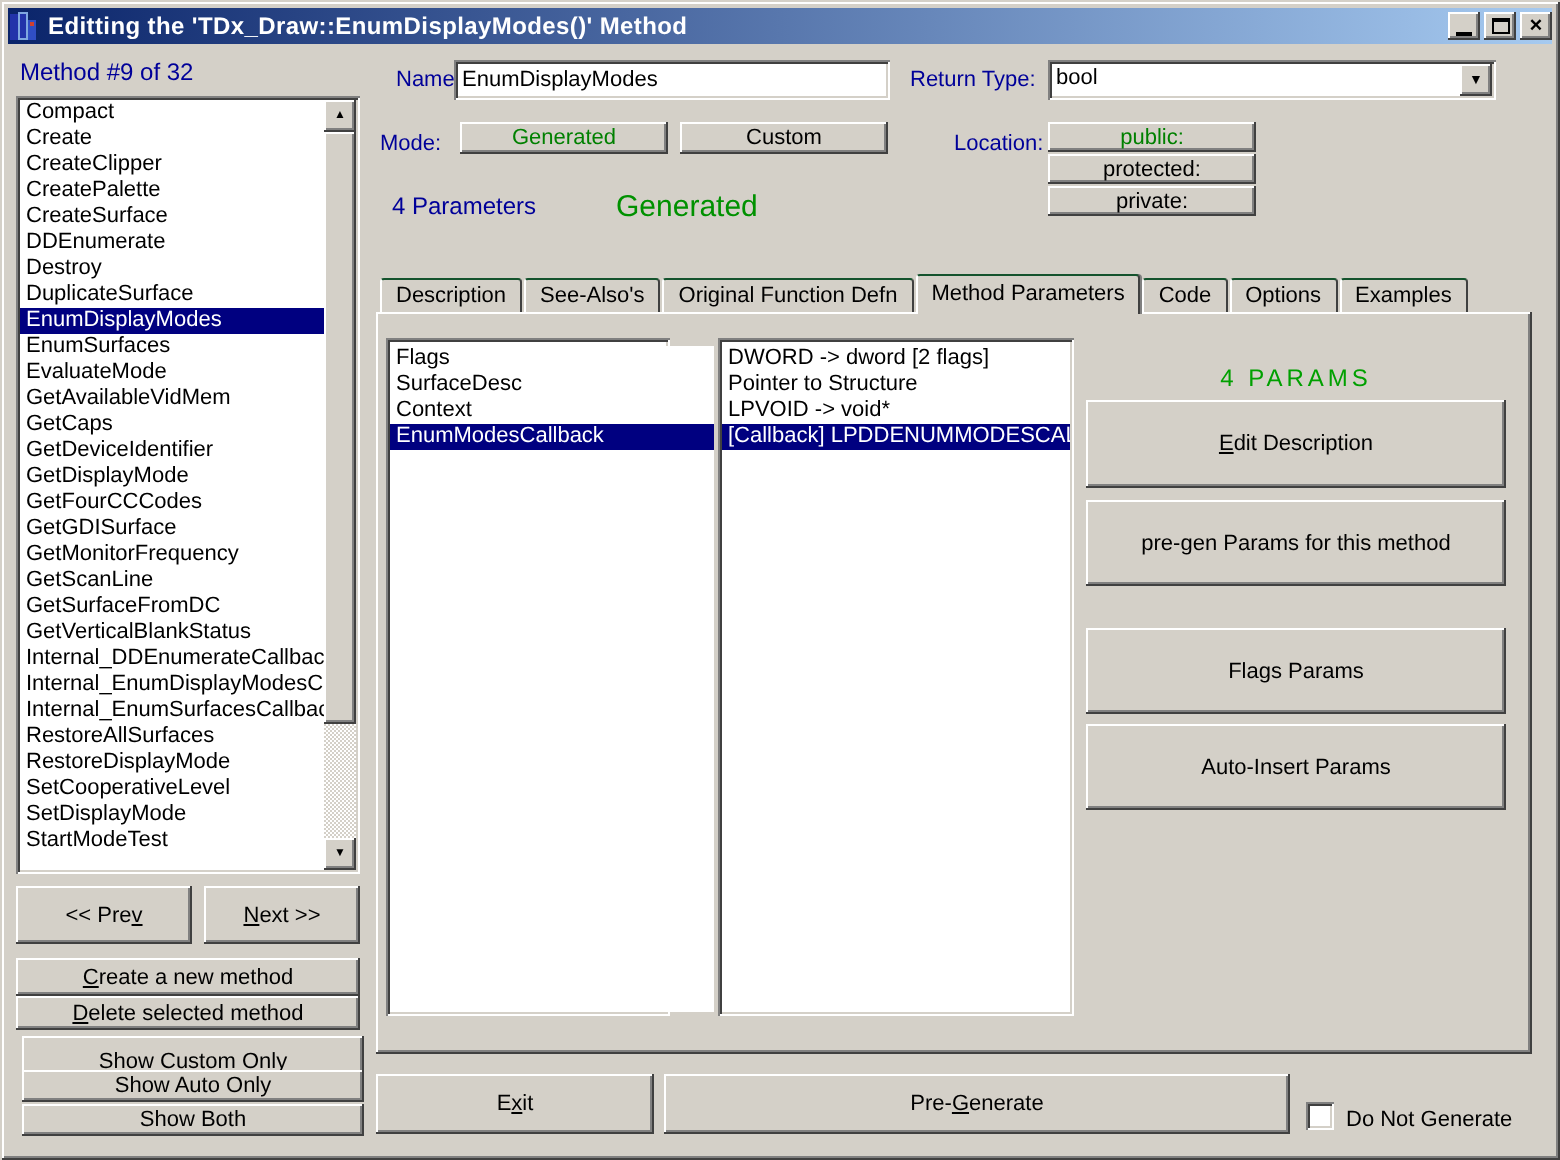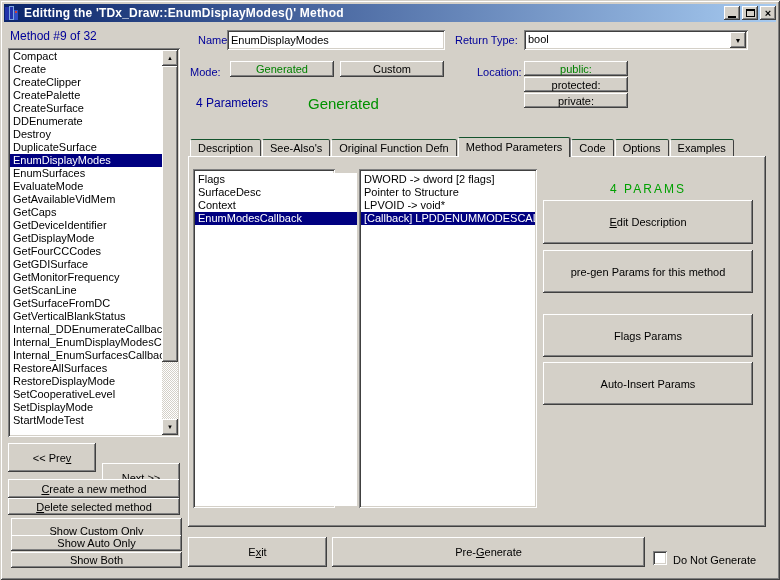--- a/index.html
+++ b/index.html
@@ -171,21 +171,21 @@
       <div class="sb-thumb" style="top:16px;height:296px;"></div>
       <div class="sb-btn" style="bottom:0;">
           <span>▼</span>
         </div>
     </div>
   </div>
 
   <div class="btn" style="left:8px;top:443px;width:88px;height:29px;">
     <span><span>&lt;&lt; Pre</span><u>v</u><span></span></span>
   </div>
-  <div class="btn" style="left:102px;top:443px;width:78px;height:29px;margin-top:20px;">
+  <div class="btn" style="left:102px;top:443px;width:78px;height:29px;">
     <span><span></span><u>N</u><span>ext &gt;&gt;</span></span>
   </div>
   <div class="btn" style="left:8px;top:479px;width:172px;height:19px;">
     <span><span></span><u>C</u><span>reate a new method</span></span>
   </div>
   <div class="btn" style="left:8px;top:498px;width:172px;height:17px;">
     <span><span></span><u>D</u><span>elete selected method</span></span>
   </div>
   <div class="btn" style="left:11px;top:518px;width:171px;height:26px;">Show Custom Only</div>
   <div class="btn" style="left:11px;top:535px;width:171px;height:16px;">Show Auto Only</div>

